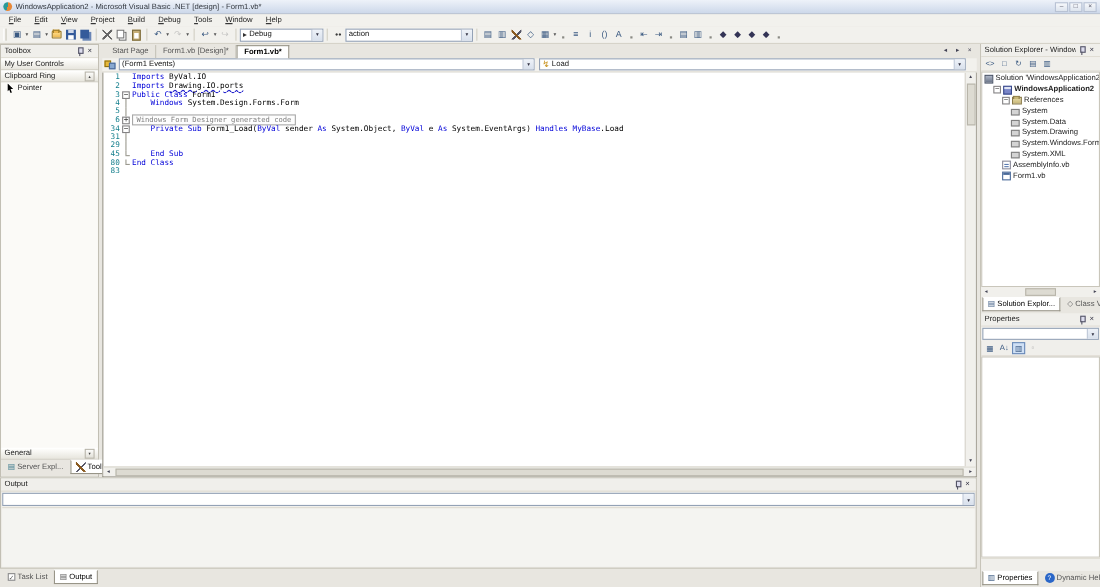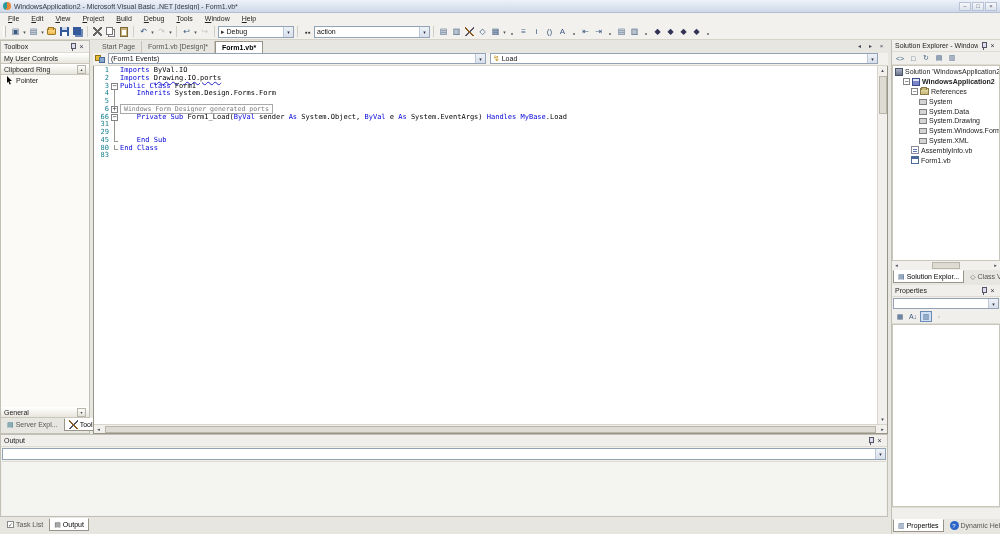--- a/index.html
+++ b/index.html
@@ -353,36 +353,36 @@
             <div class="cl">
               <span class="ln">3</span>
               <span class="fold">
                 <span class="foldbox">−</span>
               </span>
               <span class="ct"><span class="kw">Public</span><span class="pl"> </span><span class="kw">Class</span><span class="pl"> Form1</span></span>
             </div>
             <div class="cl">
               <span class="ln">4</span>
               <span class="fold vline"></span>
-              <span class="ct"><span class="pl">    </span><span class="kw">Inherits</span><span class="pl"> System.Design.Forms.Form</span></span>
+              <span class="ct"><span class="pl">    </span><span class="kw">Windows</span><span class="pl"> System.Design.Forms.Form</span></span>
             </div>
             <div class="cl">
               <span class="ln">5</span>
               <span class="fold vline"></span>
               <span class="ct"></span>
             </div>
             <div class="cl">
               <span class="ln">6</span>
               <span class="fold">
                 <span class="foldbox">+</span>
               </span>
-              <span class="ct"><span class="region">Windows Form Designer generated ports</span></span>
-            </div>
-            <div class="cl">
-              <span class="ln">66</span>
+              <span class="ct"><span class="region">Windows Form Designer generated code</span></span>
+            </div>
+            <div class="cl">
+              <span class="ln">34</span>
               <span class="fold">
                 <span class="foldbox">−</span>
               </span>
               <span class="ct"><span class="pl">    </span><span class="kw">Private</span><span class="pl"> </span><span class="kw">Sub</span><span class="pl"> Form1_Load(</span><span class="kw">ByVal</span><span class="pl"> sender </span><span class="kw">As</span><span class="pl"> System.Object, </span><span class="kw">ByVal</span><span class="pl"> e </span><span class="kw">As</span><span class="pl"> System.EventArgs) </span><span class="kw">Handles</span><span class="pl"> </span><span class="kw">MyBase</span><span class="pl">.Load</span></span>
             </div>
             <div class="cl">
               <span class="ln">31</span>
               <span class="fold vline"></span>
               <span class="ct"></span>
             </div>

